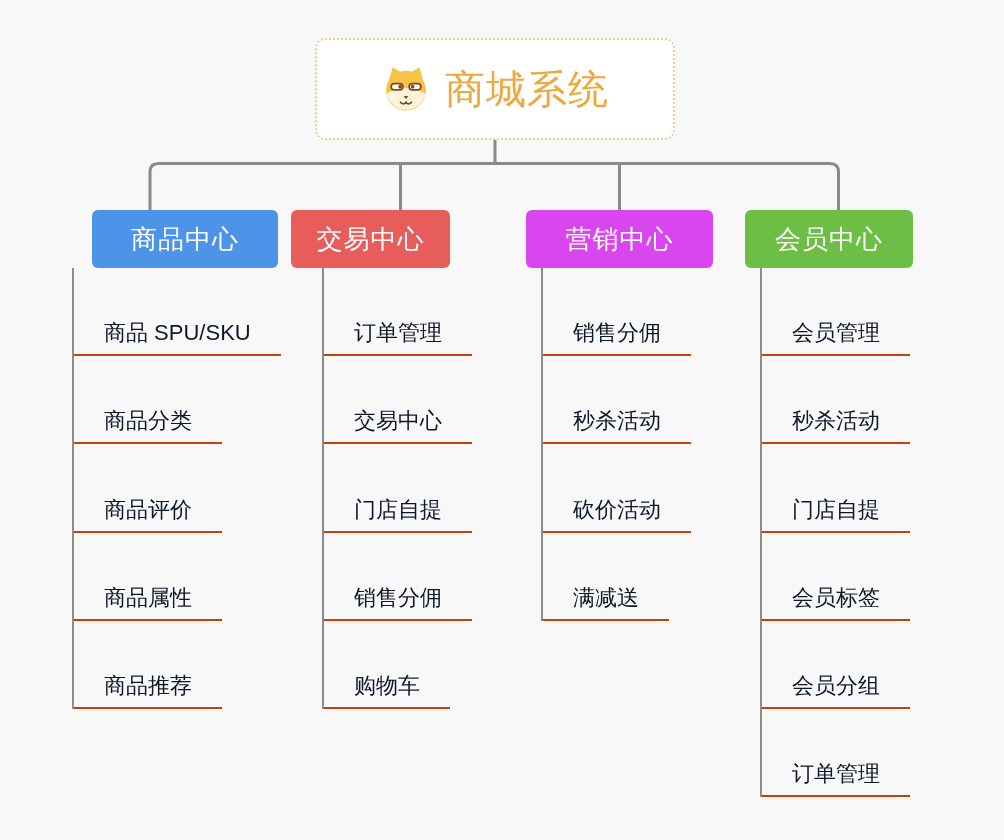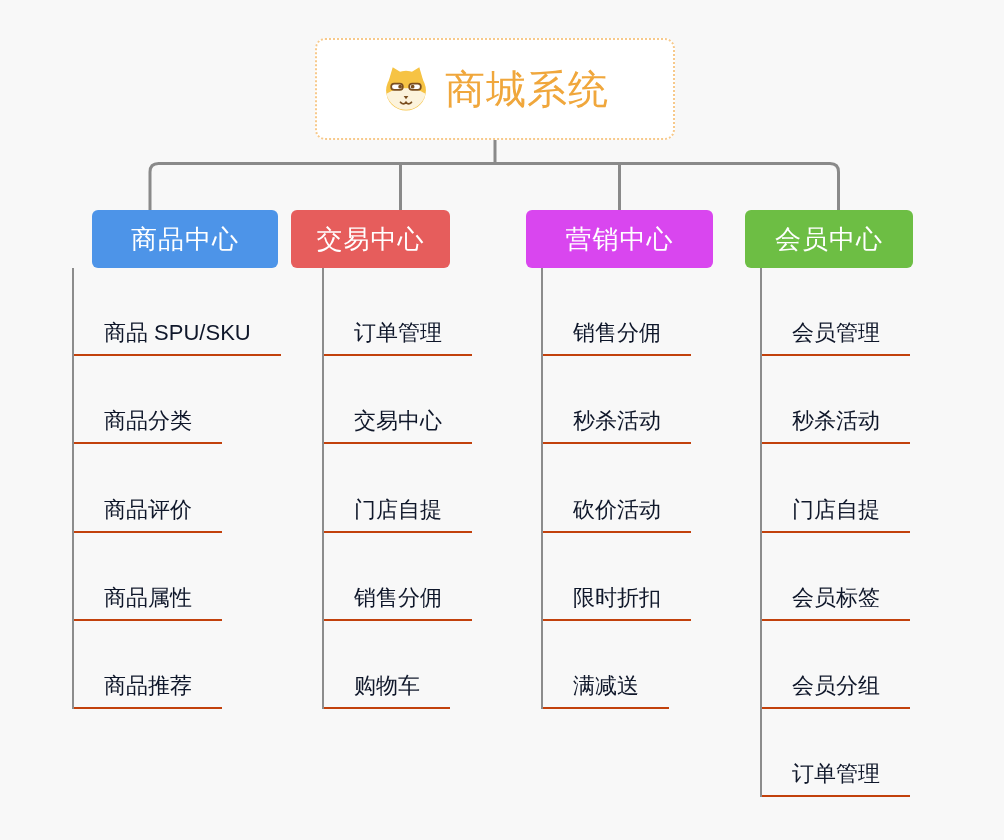--- a/index.html
+++ b/index.html
@@ -141,21 +141,20 @@
     <div class="leaf">交易中心</div>
     <div class="leaf">门店自提</div>
     <div class="leaf">销售分佣</div>
     <div class="leaf">购物车</div>
   </div>
 
   <div class="col col3">
     <div class="leaf">销售分佣</div>
     <div class="leaf">秒杀活动</div>
     <div class="leaf">砍价活动</div>
-    <div class="leaf">限时折扣</div>
     <div class="leaf">满减送</div>
   </div>
 
   <div class="col col4">
     <div class="leaf">会员管理</div>
     <div class="leaf">秒杀活动</div>
     <div class="leaf">门店自提</div>
     <div class="leaf">会员标签</div>
     <div class="leaf">会员分组</div>
     <div class="leaf">订单管理</div>

